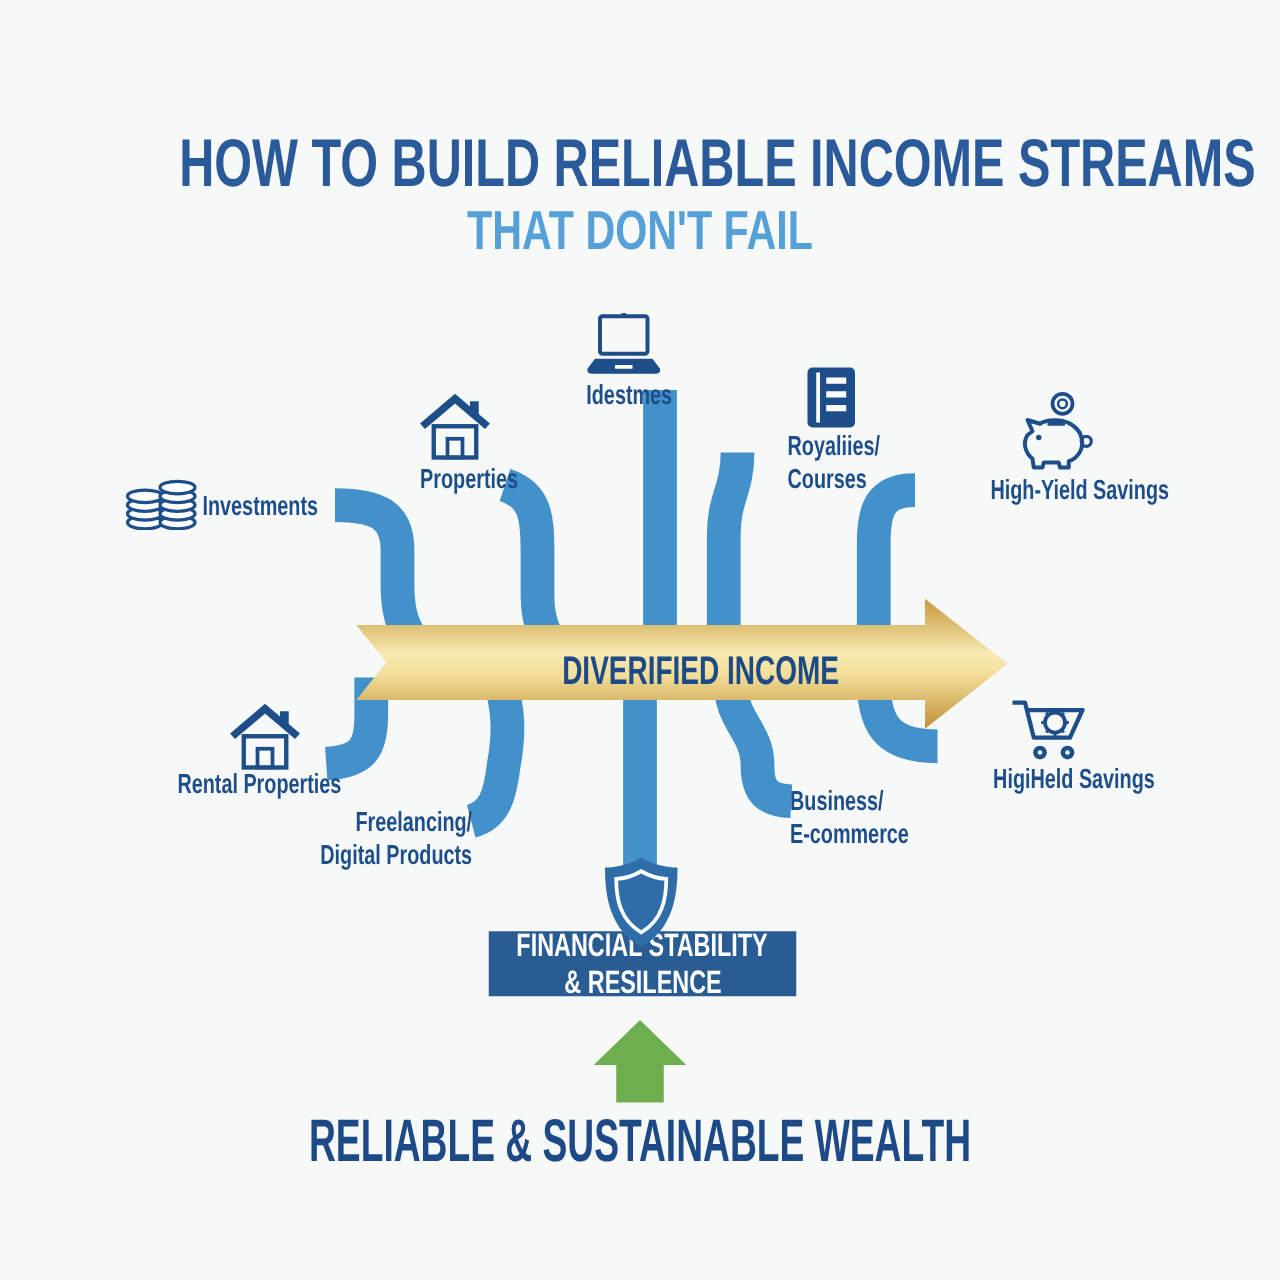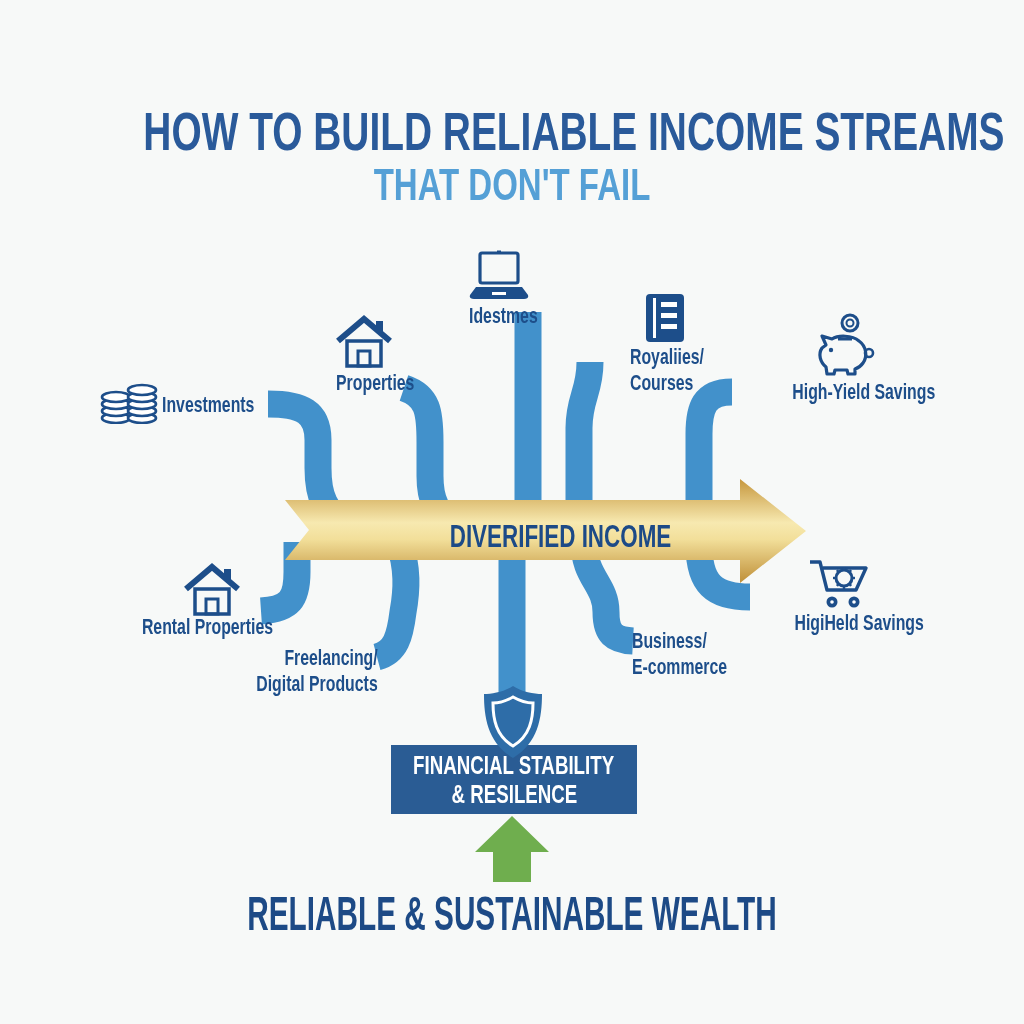--- a/index.html
+++ b/index.html
@@ -26,21 +26,21 @@
   }
   .lbl-center{transform:scaleX(0.72) translateX(-50%);}
   .lbl-left{transform:scaleX(0.72);transform-origin:0 50%;}
   .lbl-right{transform:scaleX(0.72);transform-origin:100% 50%;text-align:right;}
   .arrow-label{
     left:513px;top:518px;z-index:2;
     font-size:32px;font-weight:800;color:#1c4a87;
     transform:scaleX(0.70) translateX(-50%);white-space:nowrap;
   }
   .stability-box{
-    left:391px;top:745px;width:246px;height:69px;z-index:2;
+    left:391px;top:745px;width:246px;height:52px;z-index:2;
     background:#2a5c94;display:flex;flex-direction:column;
     align-items:center;justify-content:center;
   }
   .stability-box .line{
     color:#ffffff;font-size:26px;font-weight:800;line-height:29px;
     transform:scaleX(0.72);white-space:nowrap;text-align:center;
   }
   .footer-text{
     left:0;top:886px;width:1024px;text-align:center;
     font-size:48px;font-weight:800;color:#1d4a86;

